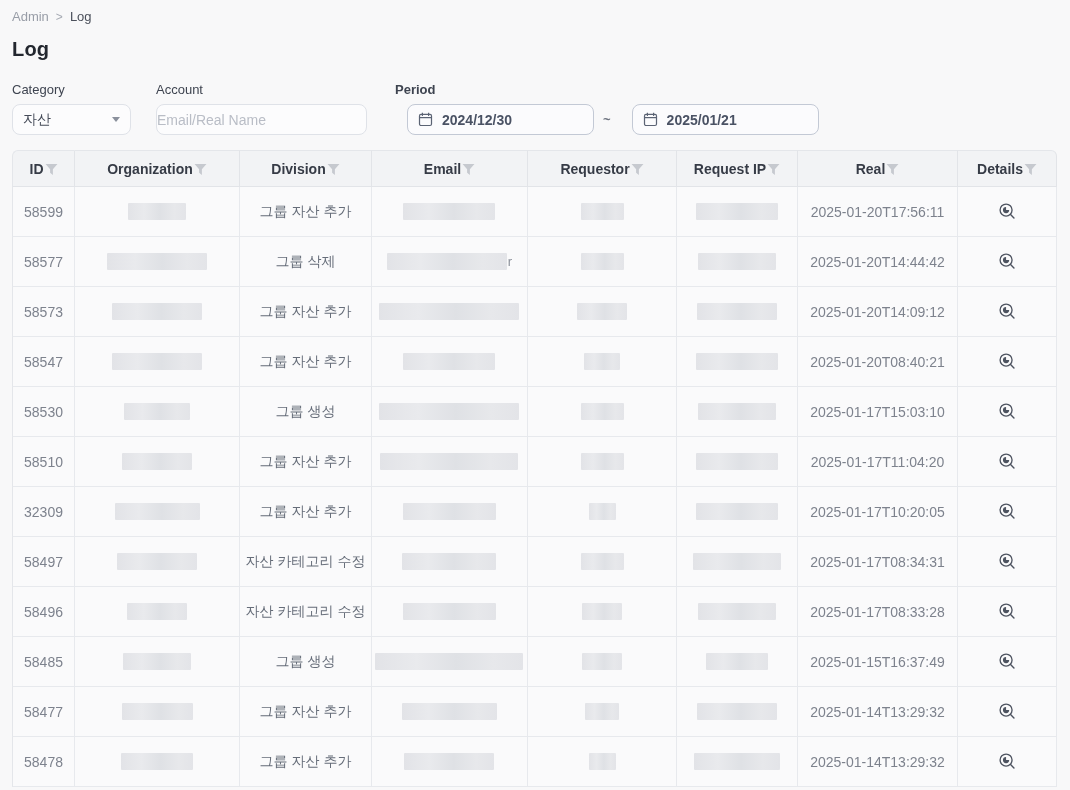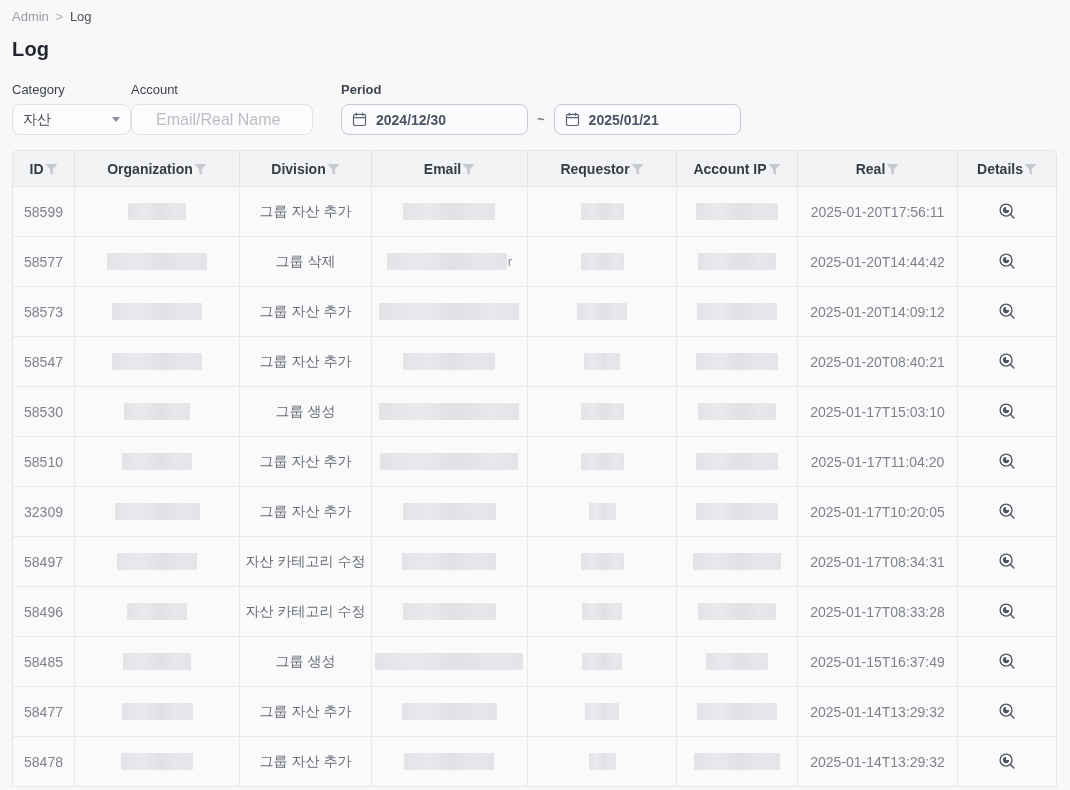--- a/index.html
+++ b/index.html
@@ -24,26 +24,26 @@
   .filters { margin-top:21px; display:flex; align-items:flex-end; }
   .field { display:flex; flex-direction:column; }
   .field-label { font-size:13px; color:#3e4450; margin-bottom:7px; }
   .control {
     height:31px; border:1px solid #dfe2e8; border-radius:8px;
     background:#fcfcfd; display:flex; align-items:center;
     padding:10px 10px; font-size:14px; color:#454b58;
   }
   .select-control { width:119px; justify-content:space-between; cursor:pointer; }
   .caret { width:0; height:0; border-left:4.5px solid transparent; border-right:4.5px solid transparent; border-top:5.5px solid #8a909c; margin-left:8px; }
-  .account-field { }
-  .account-input { width:182px; height:31px; border:1px solid #dfe2e8; border-radius:8px; background:#fcfcfd; padding:0 24px; font-size:16px; color:#454b58; font-family:inherit; outline:none; }
+  .account-field { margin-left:25px; }
+  .account-input { width:211px; height:31px; border:1px solid #dfe2e8; border-radius:8px; background:#fcfcfd; padding:0 0; font-size:14px; color:#454b58; font-family:inherit; outline:none; }
   .account-input::placeholder { color:#b9bdc6; }
   .period-field { margin-left:28px;font-weight:bold; }
   .period-row { display:flex; align-items:center; }
-  .date-control { width:187px; border-color:#c3c9d5; background:#fbfbfd; color:#4a5264; cursor:pointer; gap:9px; }
+  .date-control { width:187px; border-color:#c3c9d5; background:#fbfbfd; color:#4a5264; cursor:pointer; gap:9px;margin-left:12px; }
   .tilde { margin:0 9px; color:#6e7480; font-size:13px; }
 
   
   .log-table-wrap { margin-top:15px; width:1045px; }
   table { border-collapse:separate; border-spacing:0; table-layout:fixed; width:1045px; }
   th, td { border-right:1px solid #e7e9ed; border-bottom:1px solid #e7e9ed; text-align:center; vertical-align:middle; overflow:hidden; white-space:nowrap; }
   th:first-child, td:first-child { border-left:1px solid #e4e6ea; }
   thead th {
     background:#f2f3f5; height:37px; font-size:14px; font-weight:bold; color:#363b46;
     border-top:1px solid #e4e6ea; border-right-color:#e2e4e8; border-bottom-color:#e2e4e8;
@@ -182,21 +182,21 @@
       <span class="funnel">
         <svg width="13" height="13" viewBox="0 0 14 13">
                     <path d="M0.6 0.5 h12.8 l-4.9 5.7 v6.2 l-3-2.3 v-3.9 Z" fill="#c6c9cf"></path>
                   </svg>
       </span>
     </span>
   </th>
 
   <th>
     <span class="th-inner">
-      <span class="th-label">Account IP</span>
+      <span class="th-label">Request IP</span>
       <span class="funnel" hidden="">
         <svg width="13" height="13" viewBox="0 0 14 13">
                     <path d="M0.6 0.5 h12.8 l-4.9 5.7 v6.2 l-3-2.3 v-3.9 Z" fill="#c6c9cf"></path>
                   </svg>
       </span>
     </span>
   </th>
 
   <th>
     <span class="th-inner">

